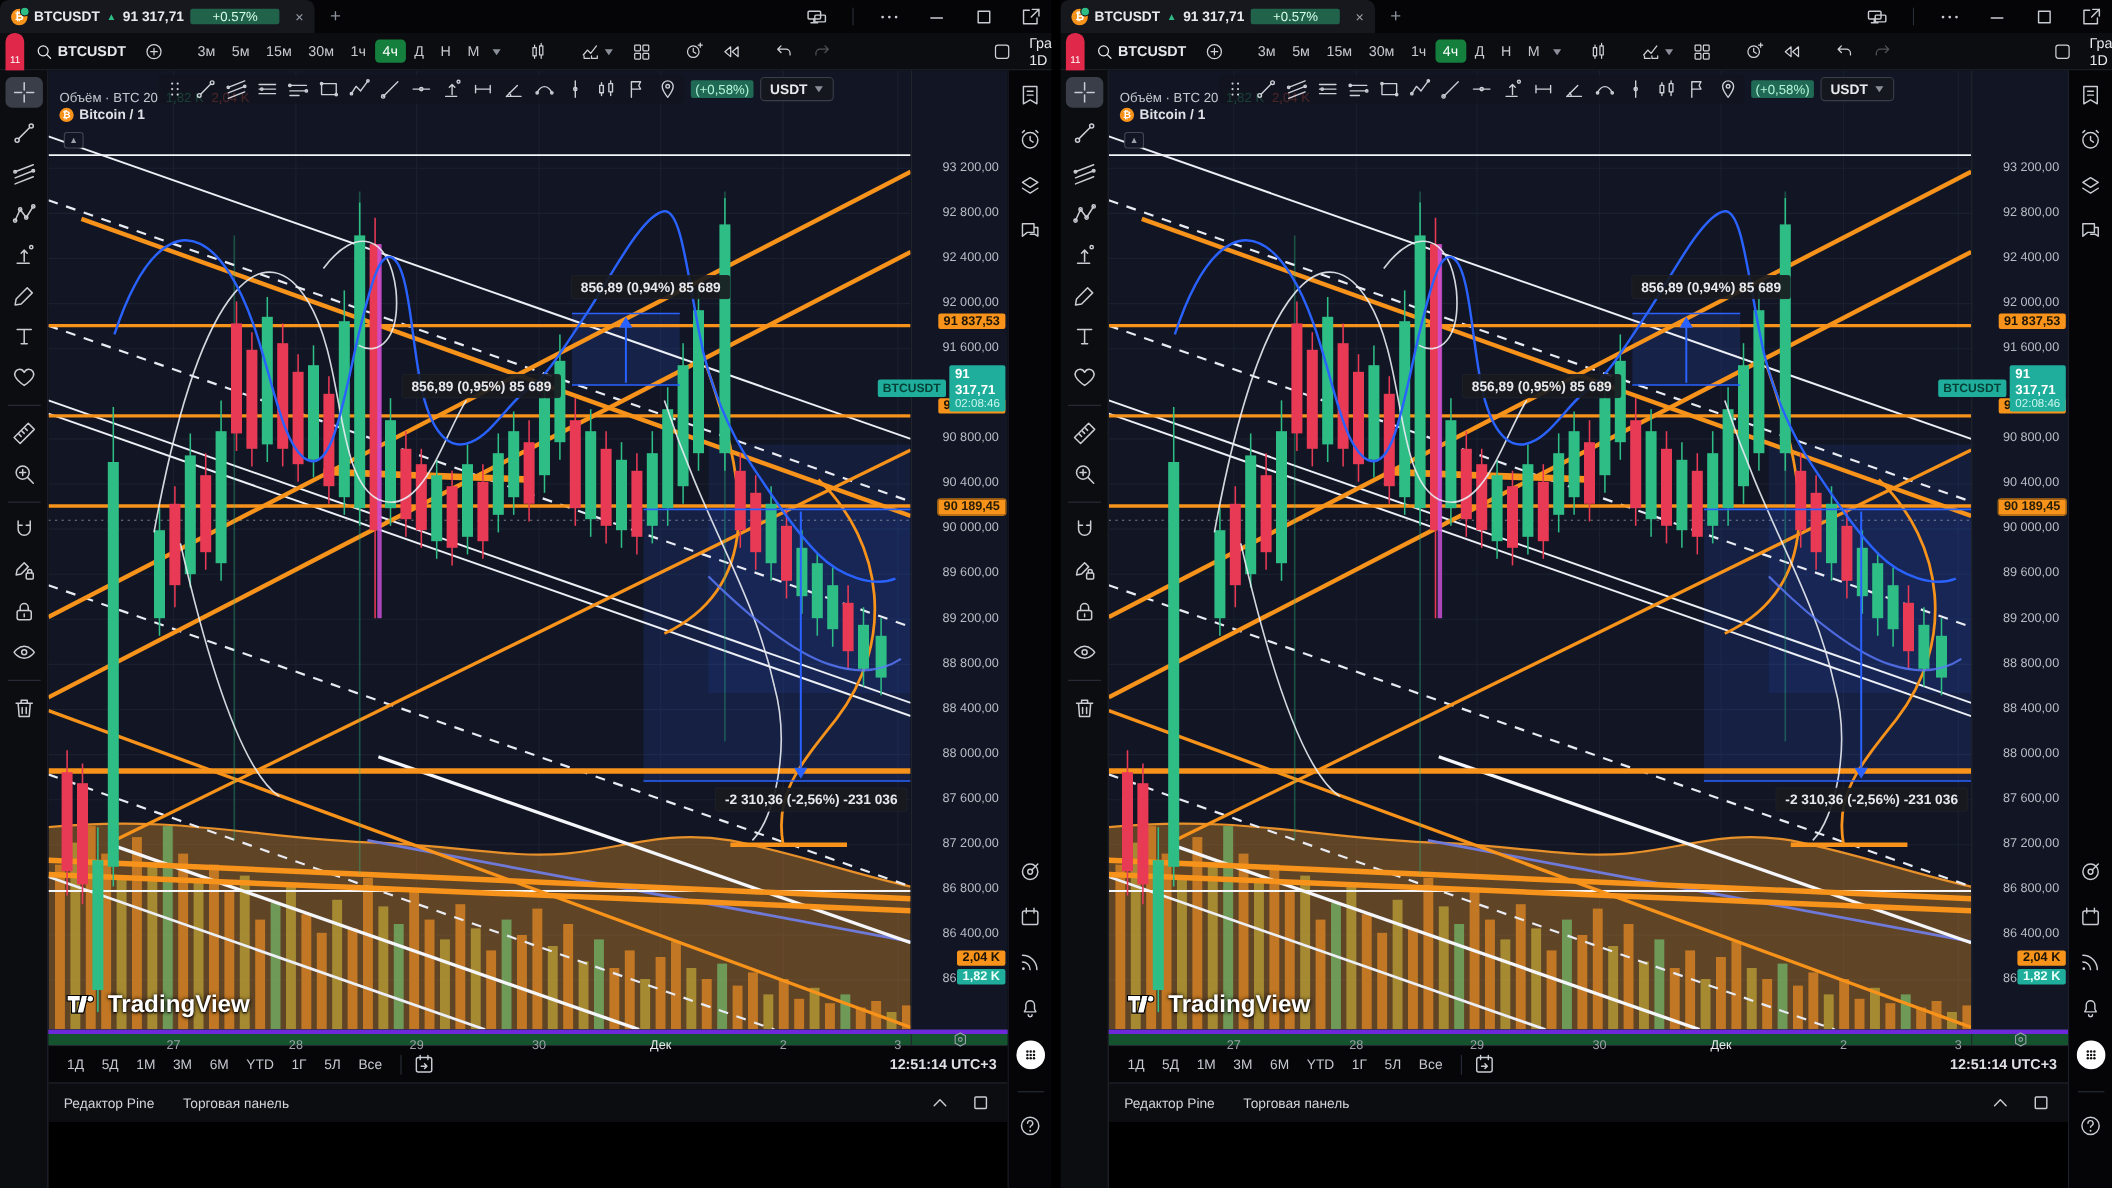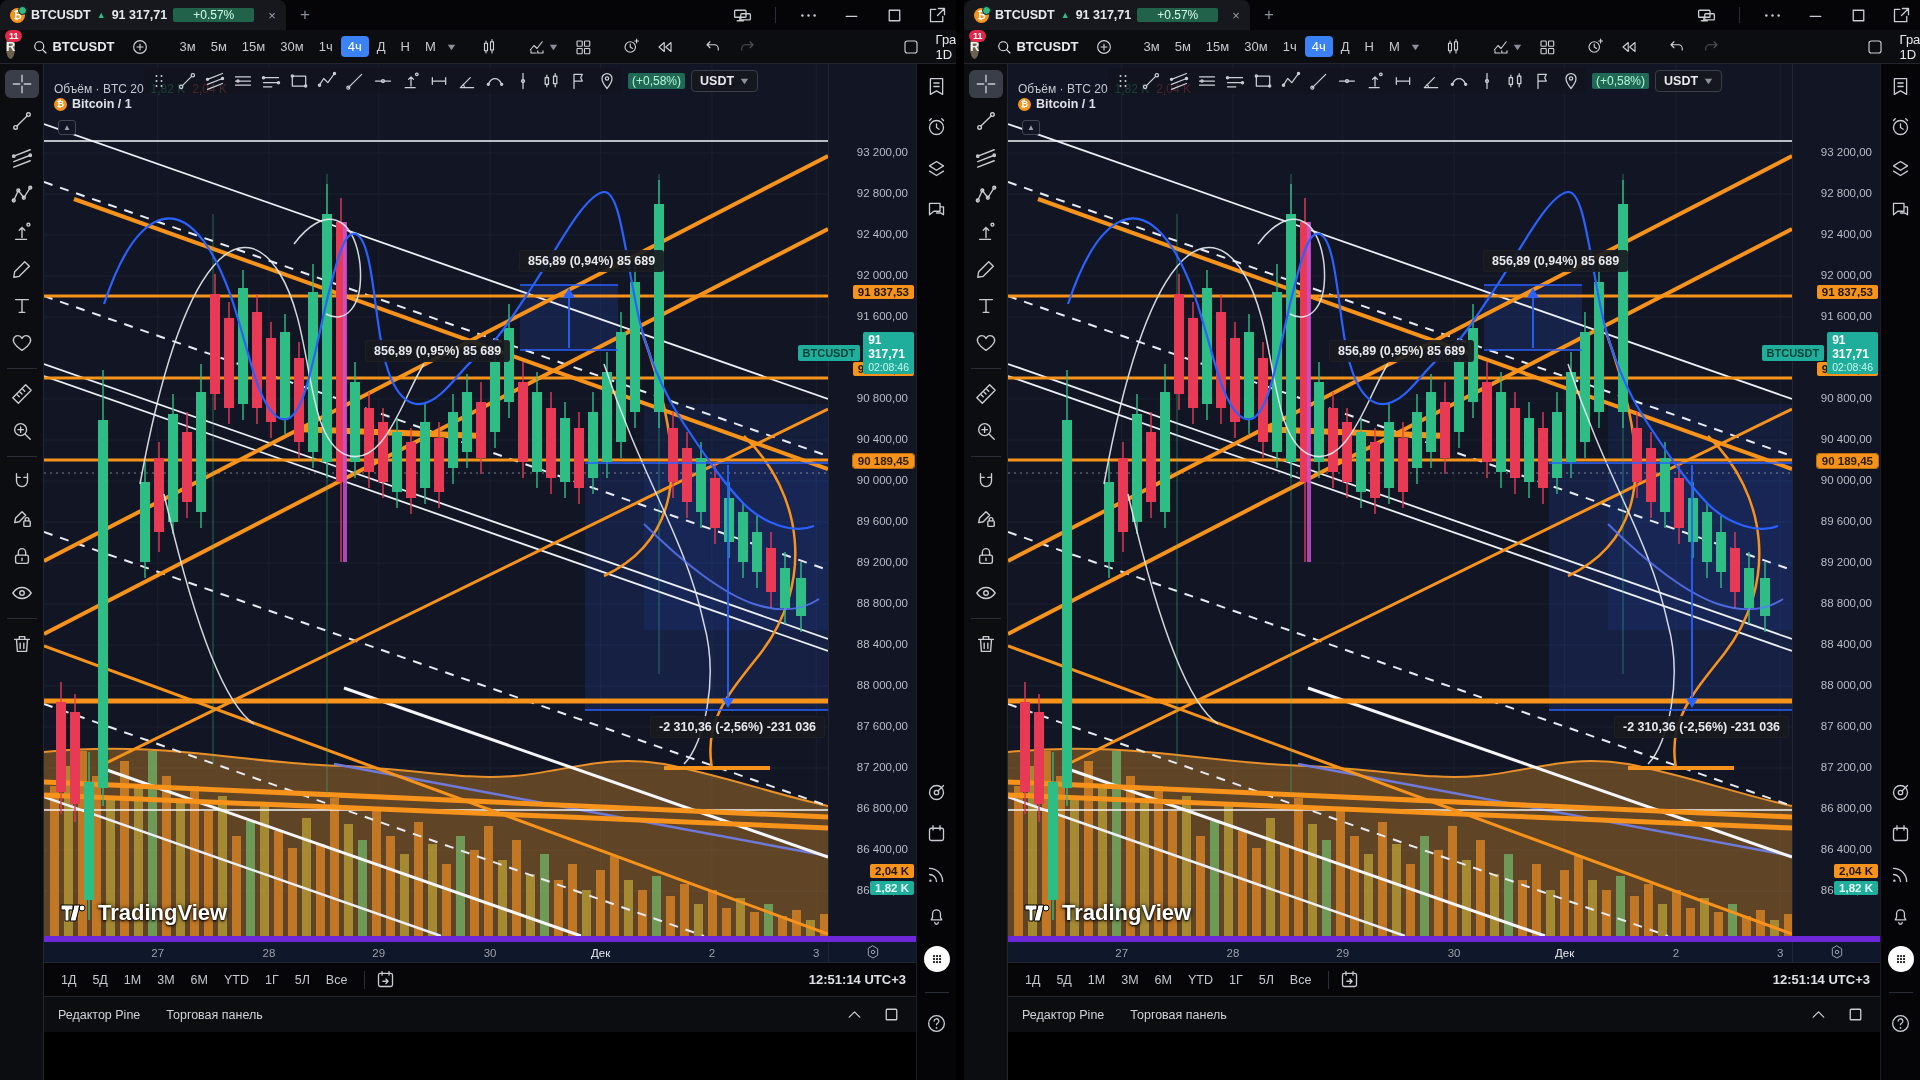--- a/index.html
+++ b/index.html
@@ -19,25 +19,25 @@
   .tab .chg{color:#d7ffe9;font-size:12px;background:rgba(46,189,133,.45);border-radius:2px;padding:0 20px}
   .tab .x{color:#9aa0aa;font-size:13px;margin-left:8px;cursor:pointer}
   .newtab{color:#8a8f99;font-size:17px;margin-left:14px}
   .winctl{position:absolute;right:8px;top:0;height:30px;display:flex;align-items:center;gap:22px;color:#9aa0aa}
   .winctl .sep{width:1px;height:16px;background:#2a2e39}
   .ic{width:18px;height:18px;stroke:currentColor;fill:none;stroke-width:1.5;stroke-linecap:round;stroke-linejoin:round;display:block}
 
   
   .toolbar{height:34px;display:flex;align-items:center;background:#0c0d11;border-bottom:1px solid #23262f;padding:0 6px;gap:4px}
   .avatar{width:24px;height:24px;border-radius:50%;background:#6b614e;color:#f0f0f0;font-weight:bold;font-size:13px;display:flex;align-items:center;justify-content:center;position:relative;margin-right:6px}
-  .avatar .bdg{position:absolute;top:-5px;right:-7px;background:#e0294a;color:#fff;border-radius:8px;font-size:9px;font-weight:bold;padding:1px 4px}
+  .avatar .bdg{position:absolute;top:-5px;right:-7px;background:#e0294a;color:#fff;border-radius:8px;font-size:9px;font-weight:normal;padding:19px 4px}
   .tbtn{display:flex;align-items:center;gap:3px;padding:3px 6px;border-radius:4px;color:#cfd2d9;font-size:13px;cursor:pointer}
   .tbtn.b{font-weight:bold;color:#e8e9ed}
   .tf{padding:3px 7px;border-radius:4px;font-size:13px;color:#c5c8cf;cursor:pointer}
-  .tf.active{background:#3b82f6;color:#fff}
+  .tf.active{background:#15803d;color:#fff}
   .tsep{width:1px;height:20px;background:#2a2e39;margin:0 5px}
   .chev{font-size:9px;color:#8a8f99;transform:scaleX(1.4)}
   .dim{opacity:.35}
 
   
   .wbody{display:flex;height:1016px}
   .left-tools{width:44px;background:#0c0d11;border-right:1px solid #23262f;display:flex;flex-direction:column;align-items:center;padding-top:6px;gap:9px;position:relative}
   .ltool{width:34px;height:28px;display:flex;align-items:center;justify-content:center;border-radius:6px;color:#c9ccd3;cursor:pointer}
   .ltool.sel{background:#3a3e49}
   .ltool .ic{width:22px;height:22px}
@@ -75,21 +75,21 @@
   .favbar{position:absolute;left:100px;top:2px;height:30px;display:flex;align-items:center;gap:2px;z-index:5}
   .fvt{width:26px;height:26px;display:flex;align-items:center;justify-content:center;color:#cdd0d7;border-radius:4px;cursor:pointer}
   .fvt .ic{width:20px;height:20px}
   .fav-chg{color:#b6f5d9;background:rgba(46,189,133,.5);border-radius:2px;font-size:12px;padding:1px 4px;margin:0 4px;white-space:nowrap}
   .usdt{display:flex;align-items:center;gap:6px;background:#15171e;border:1px solid #3a3e49;border-radius:4px;color:#e8e9ed;font-size:12.5px;font-weight:bold;padding:3px 8px;cursor:pointer}
   .meas{position:absolute;background:rgba(24,26,32,.92);border:1px solid #35394533;color:#e6e8ec;font-size:12.5px;font-weight:bold;padding:3px 8px;border-radius:3px;white-space:nowrap;z-index:4}
   .wm{position:absolute;left:16px;bottom:10px;display:flex;align-items:center;gap:8px;z-index:4;color:#fff;font-weight:bold;font-size:22px;text-shadow:0 1px 2px #000,0 0 4px #000}
   .wm .lg{width:30px;height:24px}
 
   
-  .timeaxis{height:26px;position:relative;background:#0f172a;border-top:6px solid #6d28d9;display:flex}
+  .timeaxis{height:14px;position:relative;background:#14532d;border-top:4px solid #6d28d9;display:flex}
   .ta-left{width:784px;position:relative}
   .ta-lab{position:absolute;top:5px;transform:translateX(-50%);font-size:11.5px;color:#9da0a9}
   .ta-lab.em{color:#e8e9ed}
   .ta-right{width:88px;display:flex;align-items:center;justify-content:center;color:#9aa0aa;border-left:1px solid #23262f}
   .rangebar{height:34px;background:#060609;border-top:1px solid #23262f;display:flex;align-items:center;padding:0 10px;gap:2px}
   .rb{font-size:12.5px;color:#c5c8cf;padding:3px 7px;border-radius:4px;cursor:pointer}
   .rb-sep{width:1px;height:18px;background:#2a2e39;margin:0 8px}
   .clock{margin-left:auto;color:#dfe1e6;font-size:13px;font-weight:bold}
   .bpanel{height:36px;background:#0c0d11;border-top:1px solid #23262f;display:flex;align-items:center;padding:0 14px;gap:26px}
   .bp-tab{font-size:12.5px;color:#cfd2d9;cursor:pointer}

